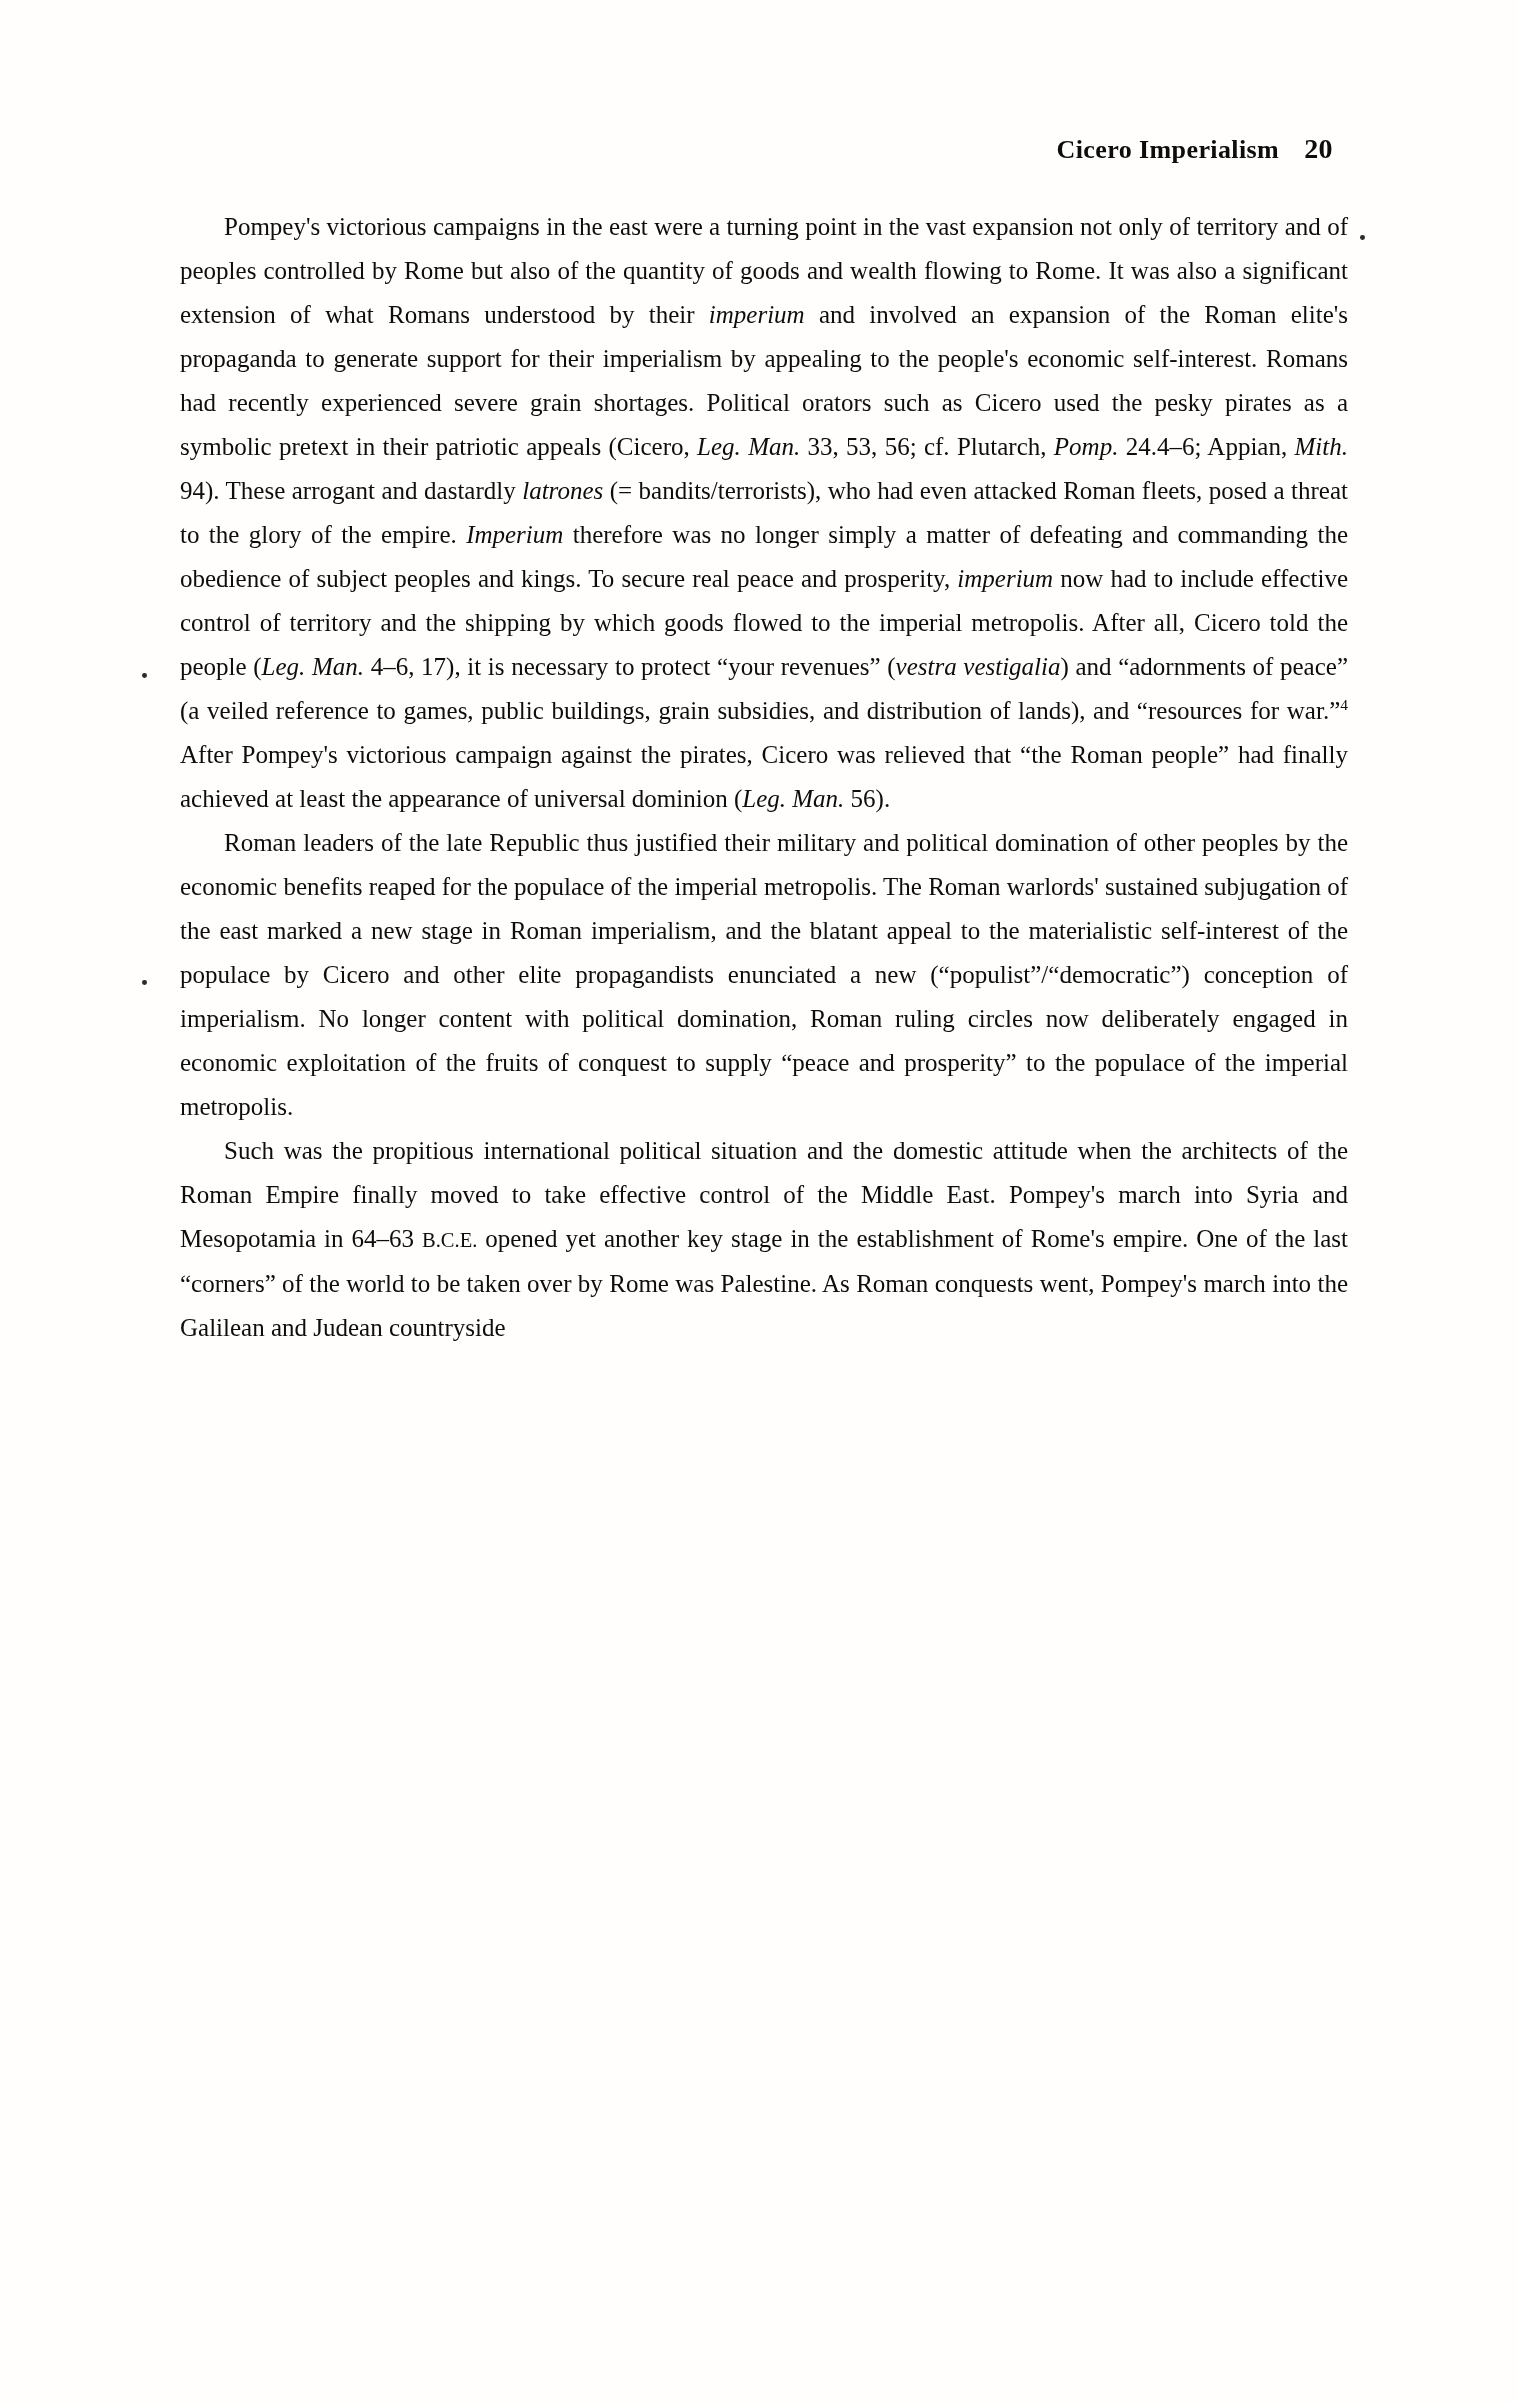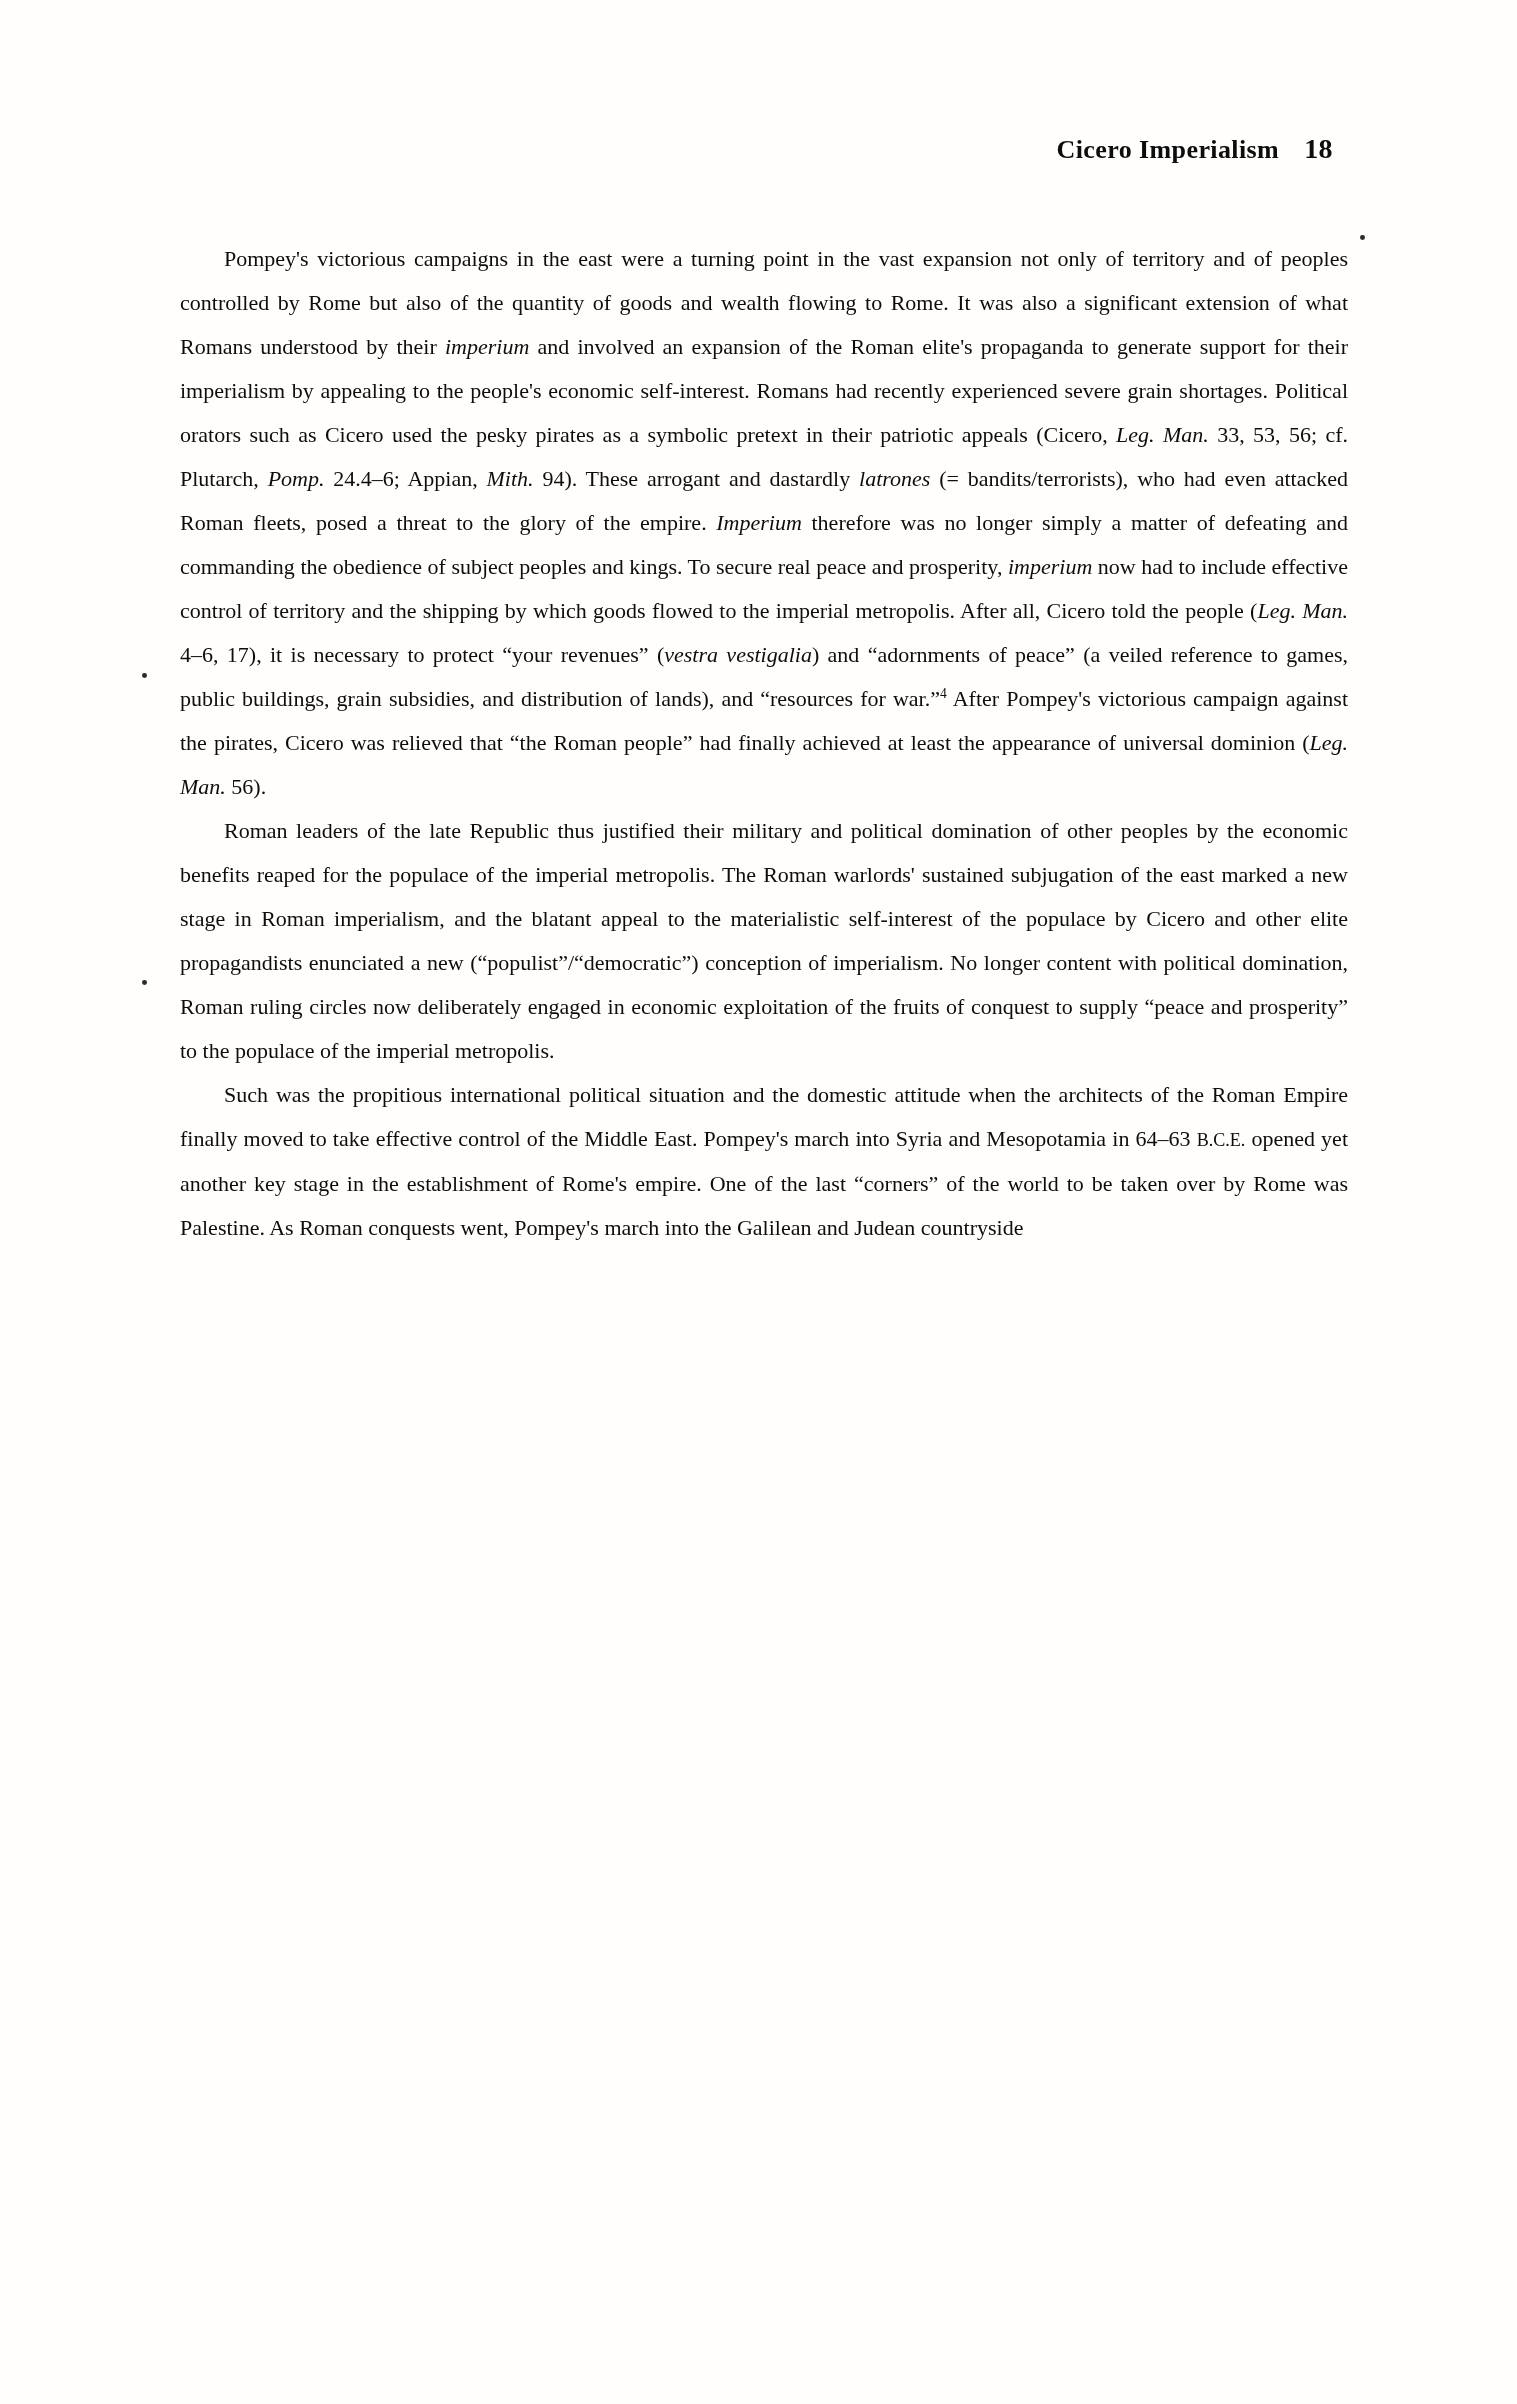--- a/index.html
+++ b/index.html
@@ -37,26 +37,25 @@
     margin-right: 25px;
   }
   .running-head .page-number {
     font-size: 28px;
   }
   .body-text {
     position: absolute;
     left: 180px;
     top: 205px;
     width: 1168px;
-    font-size: 22px;
+    font-size: 25px;
     line-height: 44px;
     text-align: justify;
     text-justify: inter-word;
     hyphens: manual;
-    margin-top: 32px;
   }
   .body-text p {
     margin: 0;
     text-indent: 44px;
   }
   i {
     font-style: italic;
   }
   sup {
     font-size: 0.62em;
@@ -73,21 +72,21 @@
   .dot-a { left: 1360px; top: 235px; }
   .dot-b { left: 142px; top: 673px; }
   .dot-c { left: 142px; top: 980px; }
 </style>
 </head>
 <body>
 
 <div class="page">
 
   <div class="running-head">
-    <span class="head-title">Cicero Imperialism</span><span class="page-number">18</span>
+    <span class="head-title">Cicero Imperialism</span><span class="page-number">20</span>
   </div>
 
   <div class="margin-dot dot-a"></div>
   <div class="margin-dot dot-b"></div>
   <div class="margin-dot dot-c"></div>
 
   <div class="body-text">
     <p>Pompey's victorious campaigns in the east were a turning point in the vast expansion not only of territory and of peoples controlled by Rome but also of the quantity of goods and wealth flowing to Rome. It was also a significant extension of what Romans understood by their <i>imperium</i> and involved an expansion of the Roman elite's propaganda to generate support for their imperialism by appealing to the people's economic self-interest. Romans had recently experienced severe grain shortages. Political orators such as Cicero used the pesky pirates as a symbolic pretext in their patriotic appeals (Cicero, <i>Leg. Man.</i> 33, 53, 56; cf. Plutarch, <i>Pomp.</i> 24.4–6; Appian, <i>Mith.</i> 94). These arrogant and dastardly <i>latrones</i> (= bandits/terrorists), who had even attacked Roman fleets, posed a threat to the glory of the empire. <i>Imperium</i> therefore was no longer simply a matter of defeating and commanding the obedience of subject peoples and kings. To secure real peace and prosperity, <i>imperium</i> now had to include effective control of territory and the shipping by which goods flowed to the imperial metropolis. After all, Cicero told the people (<i>Leg. Man.</i> 4–6, 17), it is necessary to protect “your revenues” (<i>vestra vestigalia</i>) and “adornments of peace” (a veiled reference to games, public buildings, grain subsidies, and distribution of lands), and “resources for war.”<sup>4</sup> After Pompey's victorious campaign against the pirates, Cicero was relieved that “the Roman people” had finally achieved at least the appearance of universal dominion (<i>Leg. Man.</i> 56).</p>
     <p>Roman leaders of the late Republic thus justified their military and political domination of other peoples by the economic benefits reaped for the populace of the imperial metropolis. The Roman warlords' sustained subjugation of the east marked a new stage in Roman imperialism, and the blatant appeal to the materialistic self-interest of the populace by Cicero and other elite propagandists enunciated a new (“populist”/“democratic”) conception of imperialism. No longer content with political domination, Roman ruling circles now deliberately engaged in economic exploitation of the fruits of conquest to supply “peace and prosperity” to the populace of the imperial metropolis.</p>
     <p>Such was the propitious international political situation and the domestic attitude when the architects of the Roman Empire finally moved to take effective control of the Middle East. Pompey's march into Syria and Mesopotamia in 64–63 <span style="font-size:0.82em">B.C.E.</span> opened yet another key stage in the establishment of Rome's empire. One of the last “corners” of the world to be taken over by Rome was Palestine. As Roman conquests went, Pompey's march into the Galilean and Judean countryside</p>

